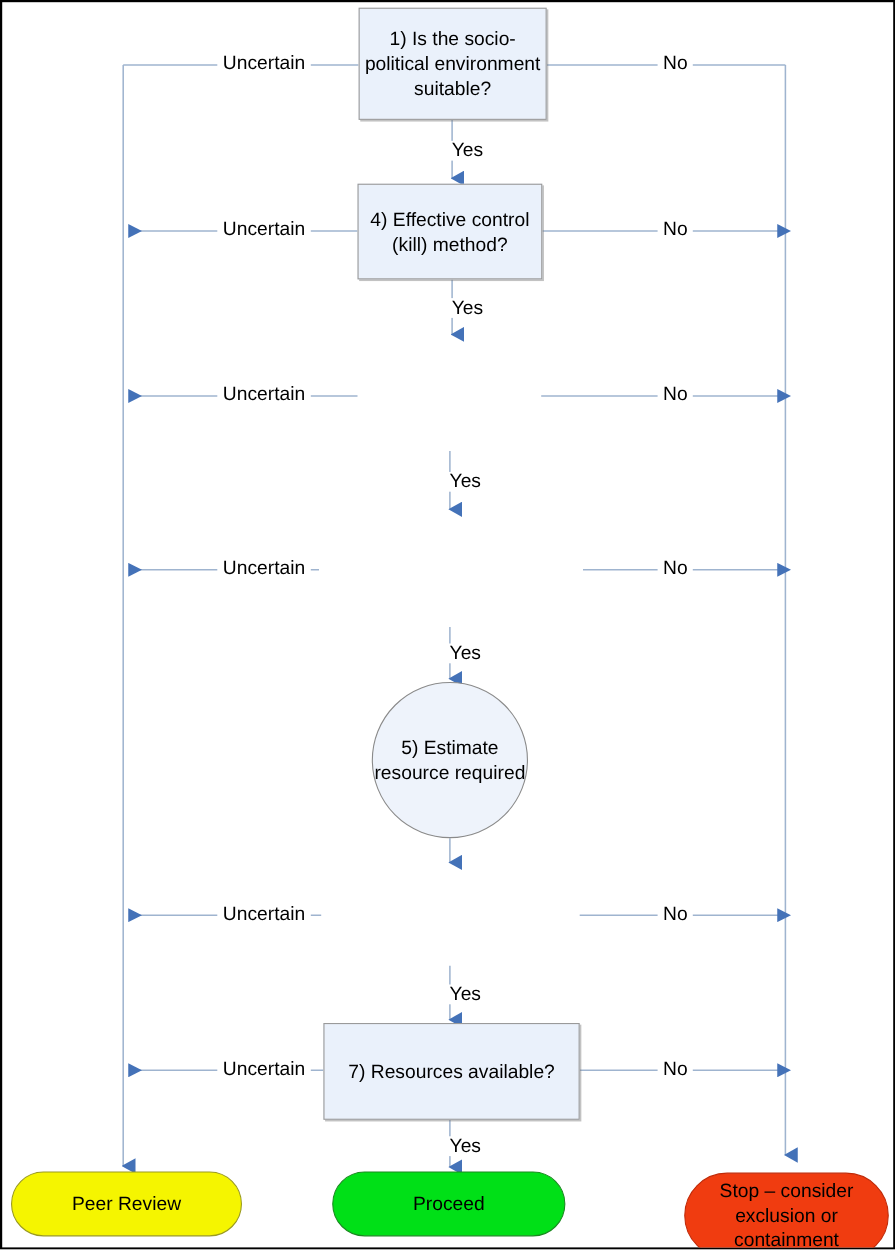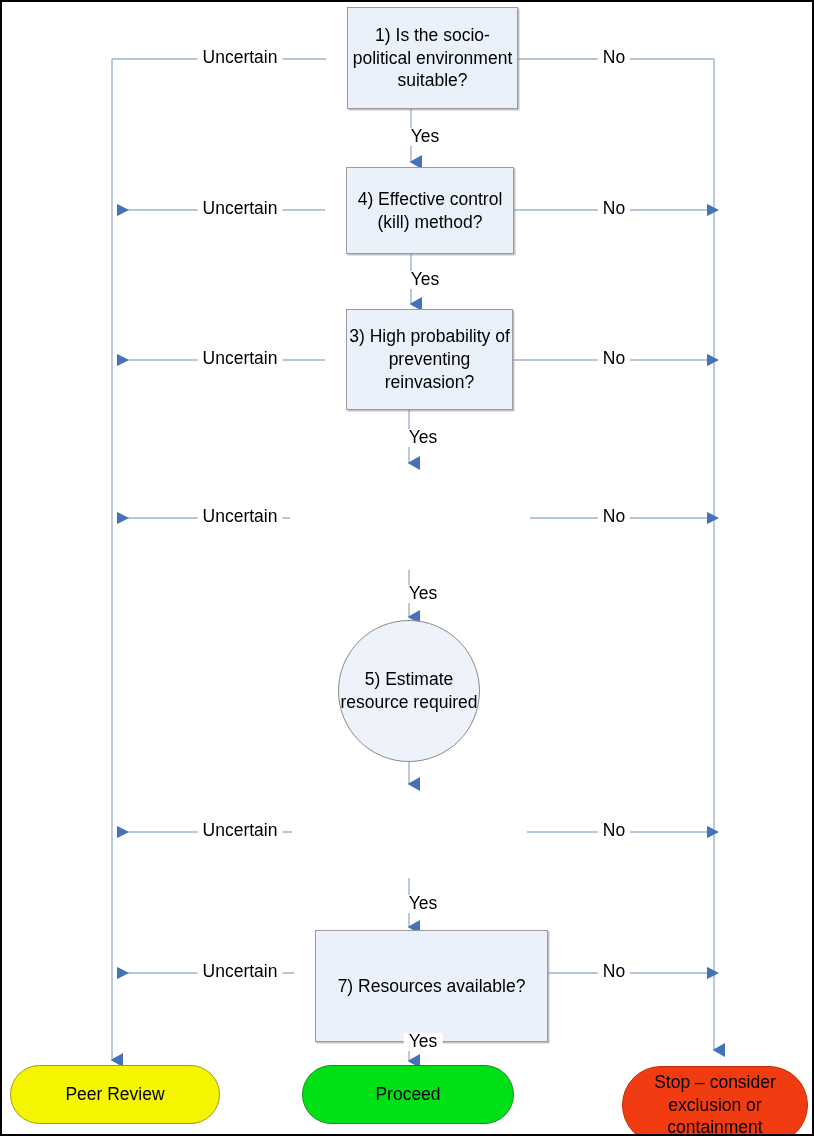--- a/index.html
+++ b/index.html
@@ -36,21 +36,20 @@
     color: #000000;
     font-size: 17.5px;
     line-height: 1.30;
     z-index: 3;
   }
   .decision {
     background: #eaf1fb;
     border: 1px solid #9a9a9a;
     box-shadow: 1.5px 1.5px 0 rgba(120,120,120,0.45);
     padding: 4px 0;
-    margin-left: 21px;
   }
   .process-circle {
     background: #eef3fb;
     border: 1px solid #8a8a8a;
     border-radius: 50%;
   }
   .terminal {
     border-radius: 999px;
     border: 1px solid #7d7d10;
     font-size: 17.5px;
@@ -124,31 +123,28 @@
   </svg>
 
   <div class="node decision" style="left:324px; top:5px; width:171px; height:102px;">
     <span>1) Is the socio-political environment suitable?</span>
   </div>
 
   <div class="node decision" style="left:323px; top:165px; width:168px; height:87px;">
     <span>4) Effective control (kill) method?</span>
   </div>
 
-  <div class="node decision" style="left:323px; top:307px; width:167px; height:101px;">
-    <span>3) High probability of preventing reinvasion?</span>
-  </div>
 
 
   <div class="node process-circle" style="left:336px; top:618px; width:142px; height:142px;">
     <span>5) Estimate resource required</span>
   </div>
 
 
-  <div class="node decision" style="left:292px; top:928px; width:233px; height:112px;">
+  <div class="node decision" style="left:292px; top:928px; width:233px; height:88px;">
     <span>7) Resources available?</span>
   </div>
 
   <div class="node terminal yellow" style="left:8px; top:1063px; width:210px; height:59px;">
     <span>Peer Review</span>
   </div>
 
   <div class="node terminal green" style="left:300px; top:1063px; width:212px; height:59px;">
     <span>Proceed</span>
   </div>

